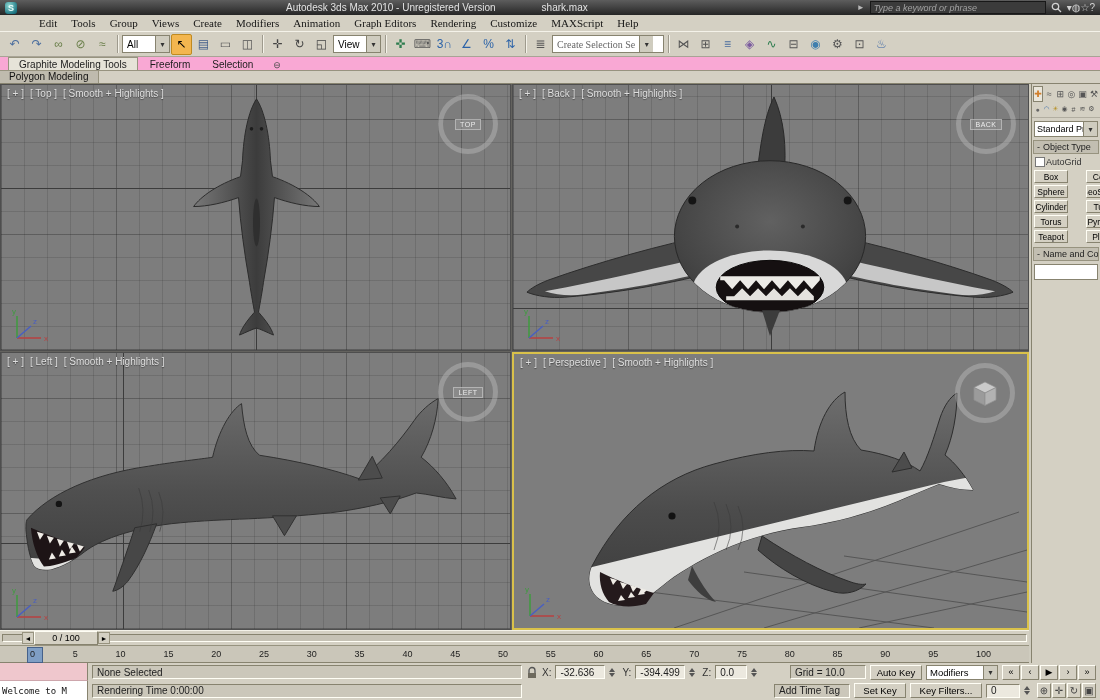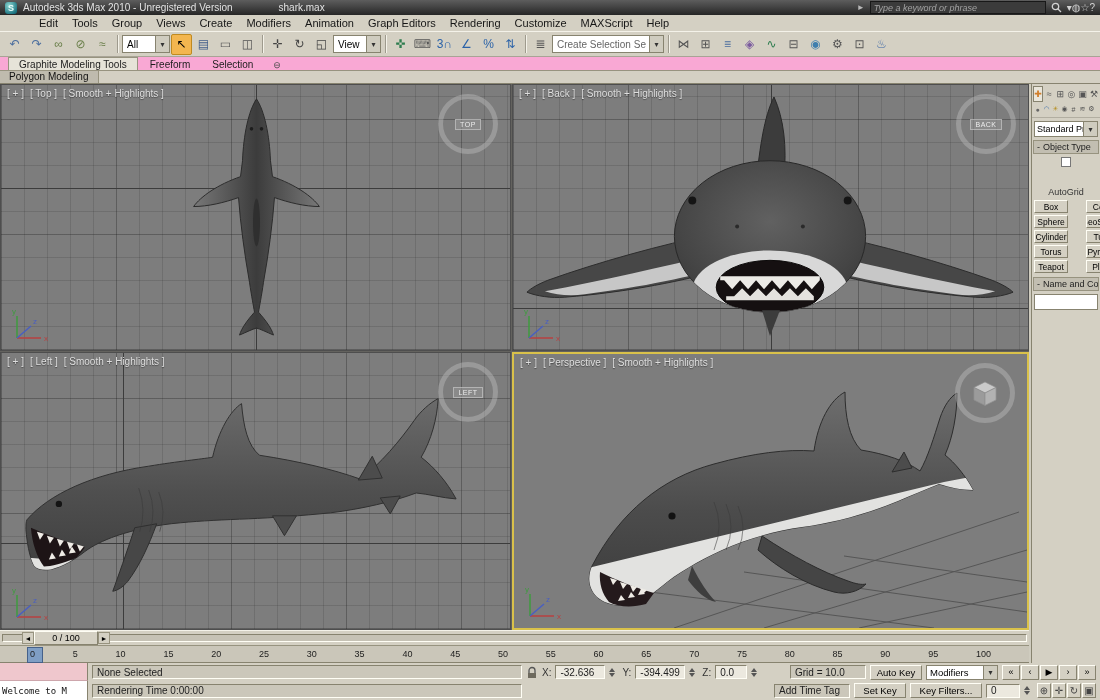--- a/index.html
+++ b/index.html
@@ -4,31 +4,31 @@
 <style>
   html,body{margin:0;padding:0;background:#222;}
   #app{position:relative;width:1100px;height:700px;background:#cfccbf;overflow:hidden;
        font-family:"Liberation Sans",sans-serif;font-size:11px;user-select:none;}
 
   
   #titlebar{position:absolute;left:0;top:0;width:1100px;height:15px;display:flex;align-items:center;
     gap:6px;padding:0 5px;box-sizing:border-box;background:linear-gradient(#5d5d5d,#262626);color:#e3e3e3;font-size:10px;}
   #logo{width:12px;height:12px;border-radius:3px;flex:0 0 auto;text-align:center;line-height:12px;
     font-size:9px;font-weight:bold;color:#eafffd;background:radial-gradient(circle at 35% 30%,#8fd8d2,#17707e 80%);}
-  .title-center{flex:1;display:flex;gap:46px;white-space:nowrap;overflow:hidden;}
+  .title-center{flex:1;display:flex;justify-content:center;gap:46px;white-space:nowrap;overflow:hidden;}
   .infocenter{display:flex;align-items:center;gap:5px;flex:0 0 auto;}
   .ic-prefix{color:#b8b8b8;font-size:8px;}
   #search-input{width:168px;height:11px;background:#3b3b3b;border:1px solid #181818;color:#c5c5c5;
     font-size:9px;font-style:italic;padding:0 3px;font-family:"Liberation Sans",sans-serif;}
   #search-input::placeholder{color:#a2a2a2;}
   .ic-glyph{color:#d2d2d2;font-size:10px;min-width:11px;text-align:center;}
 
   
   #menubar{position:absolute;left:0;top:15px;width:1100px;height:16px;box-sizing:border-box;background:#d4d0c3;
-    border-bottom:1px solid #b2ae a1;display:flex;align-items:center;padding-left:32px;}
+    border-bottom:1px solid #b2ae a1;display:flex;align-items:center;padding-left:32px;font-family:Liberation Serif, serif;}
   .menu-item{padding:1px 7px;color:#161616;font-size:11px;white-space:nowrap;}
 
   
   #toolbar{position:absolute;left:0;top:31px;width:1100px;height:26px;box-sizing:border-box;background:#d4d0c3;
     border-top:1px solid #f4f2e9;border-bottom:1px solid #a8a496;display:flex;align-items:center;padding:0 4px;gap:1px;}
   .tgroup{display:flex;gap:1px;}
   .tbtn{width:21px;height:21px;display:flex;align-items:center;justify-content:center;background:transparent;
     border:1px solid transparent;padding:0;font-family:inherit;}
   .tbtn .g{font-size:12px;line-height:1;}
   .tbtn.hl{border:1px solid #c08a20;border-radius:2px;}
@@ -80,21 +80,21 @@
   .ptab{width:14px;height:14px;display:flex;align-items:center;justify-content:center;font-size:9px;
     border:1px solid transparent;}
   .ptabs .ptab:first-child{border:1px solid #87836f;background:#e9e6db;}
   .pcats{display:flex;padding:0 1px 2px;border-bottom:1px solid #b2aea1;}
   .pcat{width:9px;height:12px;display:flex;align-items:center;justify-content:center;font-size:7px;color:#444;}
   .pselect{margin:3px 2px 2px;height:14px;background:#fff;border:1px solid #87836f;display:flex;
     align-items:center;font-size:9px;overflow:hidden;white-space:nowrap;}
   .pselect .txt{padding-left:2px;flex:1;overflow:hidden;}
   .rollout{margin:3px 1px 0;height:12px;background:#c2beb1;border:1px solid #97937f;display:flex;
     align-items:center;gap:3px;padding:0 3px;font-size:9px;white-space:nowrap;overflow:hidden;color:#222;}
-  .agrow{display:flex;align-items:center;gap:20px;padding:3px 3px 2px;font-size:9px;color:#333;white-space:nowrap;flex-direction:column;}
+  .agrow{display:flex;align-items:center;gap:1px;padding:3px 3px 2px;font-size:9px;color:#333;white-space:nowrap;}
   .chk{width:8px;height:8px;background:#fff;border:1px solid #777;flex:0 0 auto;}
   .ocols{display:flex;gap:18px;padding:1px 2px;}
   .ocol{display:flex;flex-direction:column;gap:2px;}
   .obtn{width:34px;height:13px;box-sizing:border-box;display:flex;align-items:center;justify-content:center;
     font-size:8.5px;background:#d4d0c3;border:1px solid;border-color:#fffef5 #87836f #87836f #fffef5;
     white-space:nowrap;overflow:hidden;font-family:inherit;padding:0;}
   .namefield{margin:3px 2px;height:14px;background:#fff;border:1px solid #87836f;}
 
   
   #timeslider{position:absolute;left:0;top:630px;width:1029px;height:16px;background:#d4d0c3;
@@ -256,21 +256,21 @@
           <span class="g" style="color: rgb(42, 98, 168);">⇅</span>
         </button>
       </div>
     <span class="tsep"></span>
     <div class="tgroup">
 
     <button class="tbtn">
           <span class="g" style="color: rgb(85, 85, 85);">≣</span>
         </button>
       </div>
-    <div class="tdd" style="width:110px;color:#666;">
+    <div class="tdd" style="width:110px;color:#666;font-family:Liberation Serif, serif;">
       <span class="txt">Create Selection Se</span>
       <span class="dda">▾</span>
     </div>
     <span class="tsep"></span>
     <div class="tgroup">
 
     <button class="tbtn">
           <span class="g" style="color: rgb(85, 85, 85);">⋈</span>
         </button>
         <button class="tbtn">

